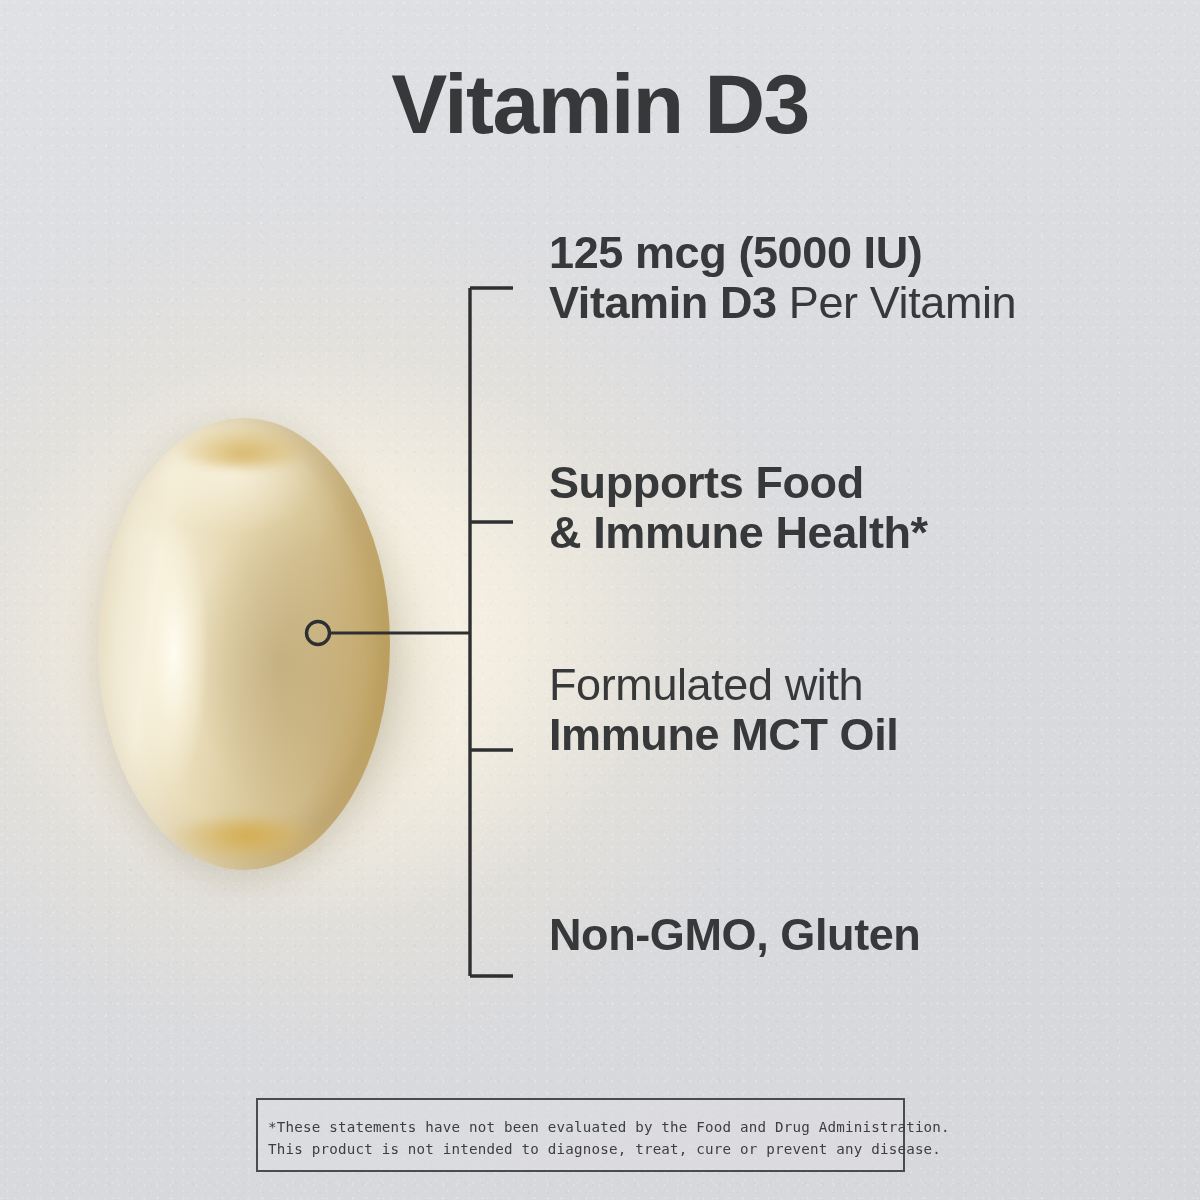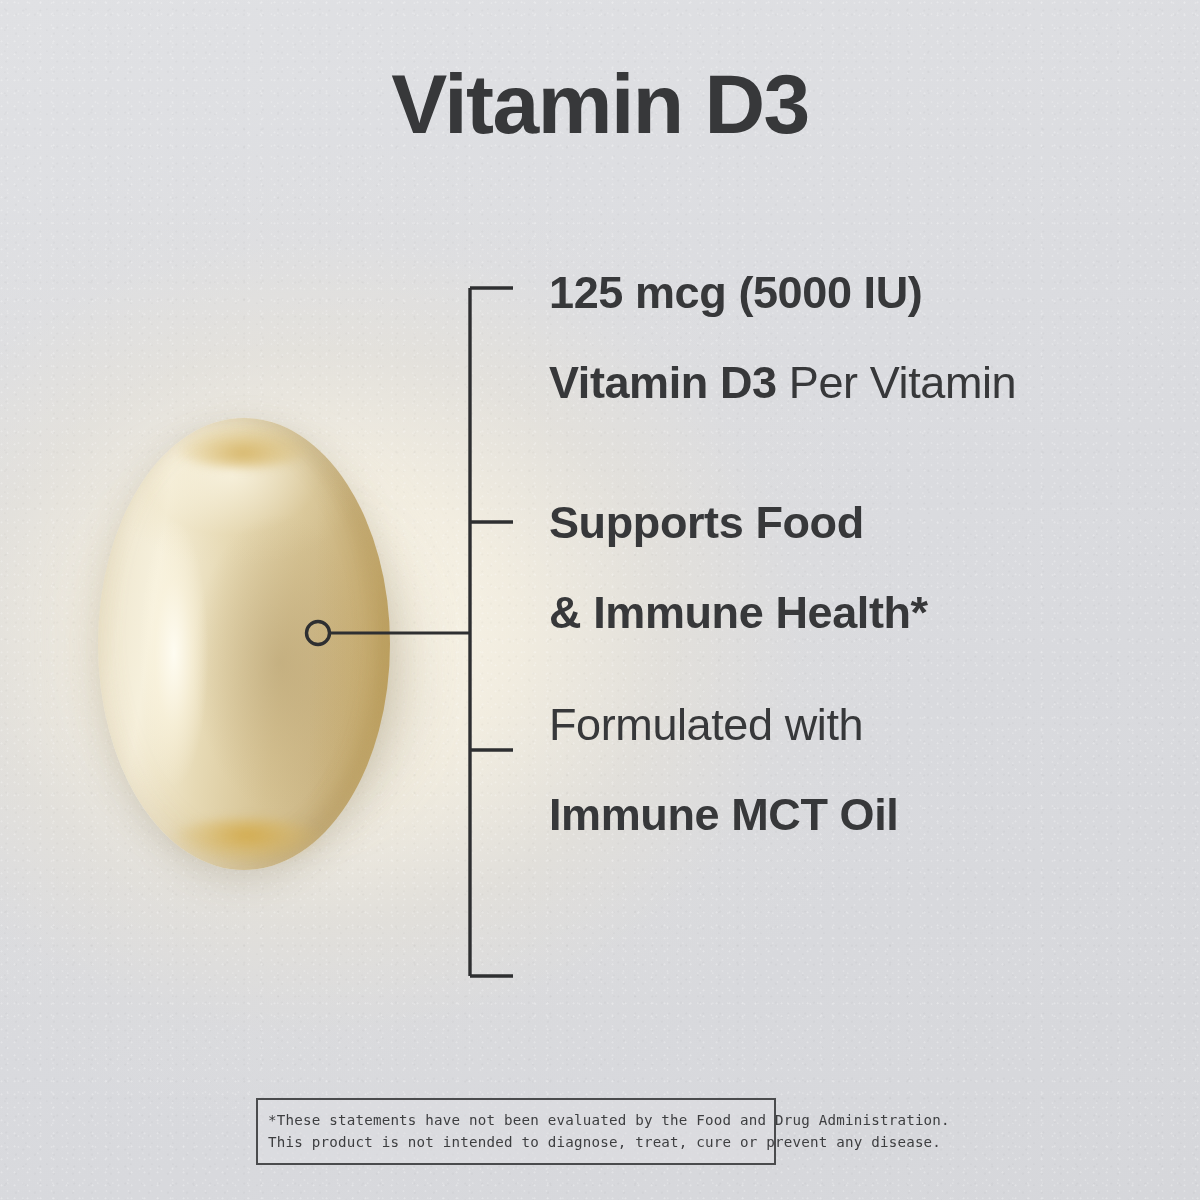--- a/index.html
+++ b/index.html
@@ -189,38 +189,38 @@
   
   .bullet {
     position: absolute;
     left: 549px;
     color: #37383a;
     font-size: 45px;
     line-height: 1.12;
     letter-spacing: -0.4px;
     white-space: nowrap;
   }
-  .bullet .ln { display: block; margin-top: 40px; }
+  .bullet .ln { display: block; }
   .b-bold { font-weight: 700; }
   .b-reg  { font-weight: 400; }
 
   #bullet-1 { top: 228px; }
   #bullet-2 { top: 458px; }
   #bullet-3 { top: 660px; }
   #bullet-4 { top: 910px; }
 
   
   #disclaimer {
     position: absolute;
     left: 256px;
     top: 1098px;
-    width: 520px;
+    width: 649px;
     box-sizing: border-box;
     border: 2px solid #4a4b4d;
-    padding: 10px 10px 10px 10px;
+    padding: 17px 10px 10px 10px;
     font-family: "DejaVu Sans Mono", "Liberation Mono", monospace;
     font-size: 14.2px;
     line-height: 1.52;
     letter-spacing: 0.2px;
     color: #3d3e40;
     background: rgba(222,223,226,0.55);
     text-align: center;
   }
   #disclaimer .dline { display: block; white-space: nowrap; }
 </style>
@@ -280,20 +280,23 @@
   <div class="bullet" id="bullet-3">
     <span class="ln">
       <span class="b-reg">Formulated with</span>
     </span>
     <span class="ln">
       <span class="b-bold">Immune MCT Oil</span>
     </span>
   </div>
 
   <div class="bullet" id="bullet-4">
+    <span class="ln">
+      <span class="b-bold">Non-GMO, Gluten</span>
+    </span>
   </div>
 
   <div id="disclaimer">
     <span class="dline">*These statements have not been evaluated by the Food and Drug Administration.</span>
     <span class="dline">This product is not intended to diagnose, treat, cure or prevent any disease.</span>
   </div>
 
 </div>
 
 </body></html>

